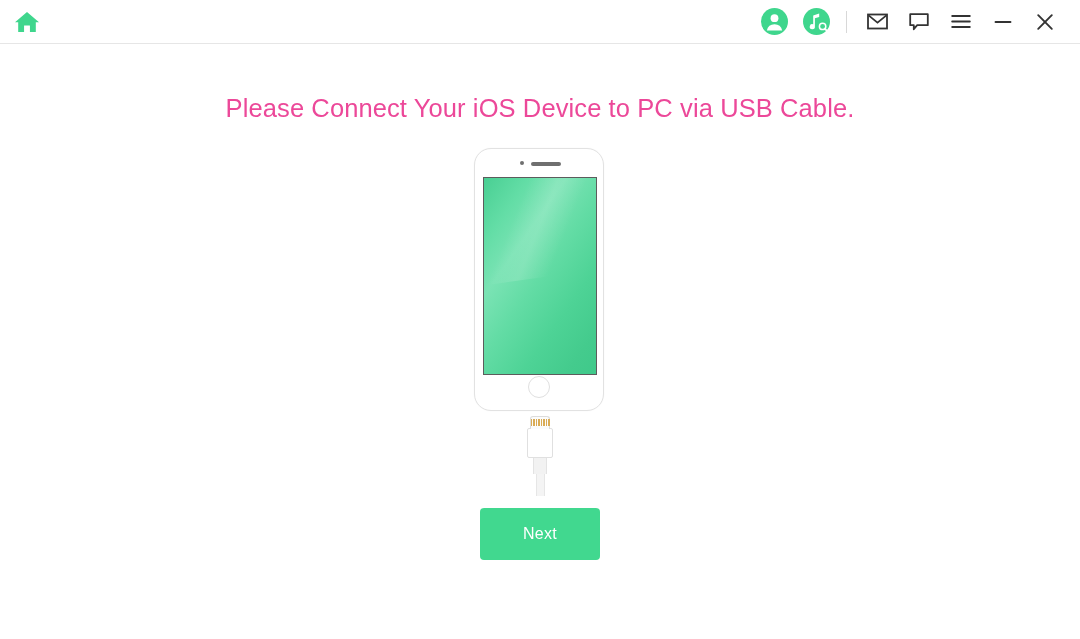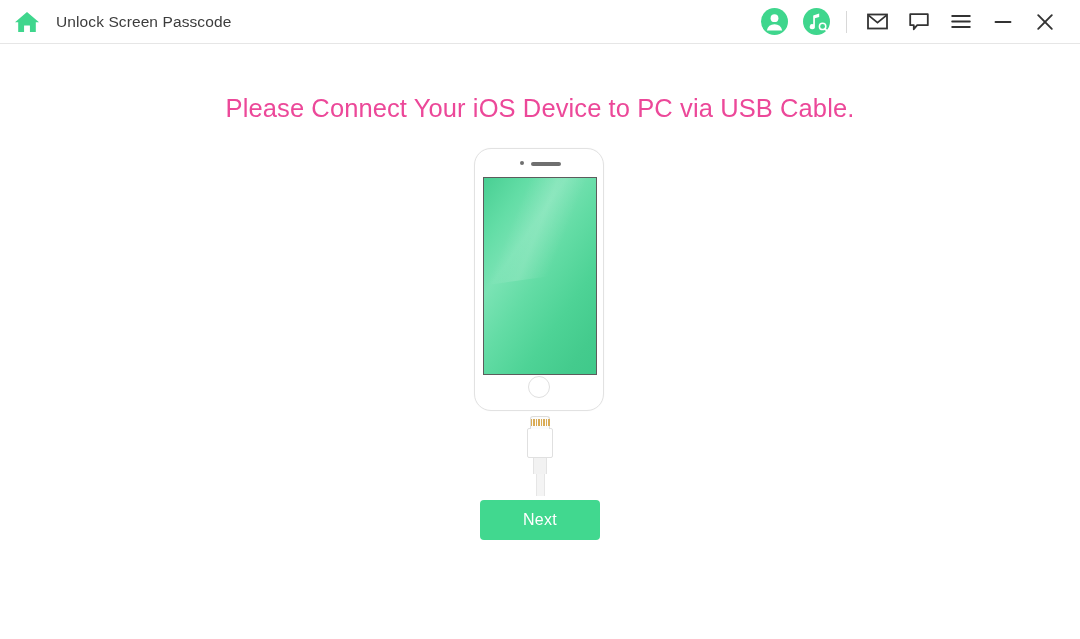--- a/index.html
+++ b/index.html
@@ -275,23 +275,23 @@
     width: 9px;
     height: 22px;
     background: #f4f4f4;
     border-left: 1px solid #e6e6e6;
     border-right: 1px solid #e6e6e6;
     box-sizing: border-box;
   }
 
   
   .next-btn {
-    margin-top: 4px;
+    margin-top: 12px;
     width: 120px;
-    height: 40px;
+    height: 52px;
     background: #41d88f;
     border: none;
     border-radius: 4px;
     color: #ffffff;
     font-size: 16px;
     font-family: "Liberation Sans", sans-serif;
     letter-spacing: .3px;
     cursor: pointer;
     display: flex;
     align-items: center;
@@ -308,21 +308,20 @@
 
   <div class="titlebar">
 
     <div class="tb-left">
       <span>
         <svg class="home-icon" viewBox="0 0 26 24" aria-hidden="true">
           <path d="M13 2 L25 12.2 L21.8 12.2 L21.8 22 L15.9 22 L15.9 15.6 L10.1 15.6 L10.1 22 L4.2 22 L4.2 12.2 L1 12.2 Z" fill="#3fd68d"></path>
           <rect x="10.6" y="16.1" width="4.8" height="5.9" fill="#ffffff"></rect>
         </svg>
       </span>
-      <span class="app-title">Unlock Screen Passcode</span>
     </div>
 
     <div class="tb-right">
 
       <div class="tb-btn">
         <span class="circle-icon">
           <svg width="27" height="27" viewBox="0 0 27 27" aria-hidden="true">
             <circle cx="13.5" cy="10.2" r="3.9" fill="#ffffff"></circle>
             <path d="M5.8 22.4 a7.9 7.9 0 0 1 15.4 0 Z" fill="#ffffff"></path>
           </svg>

